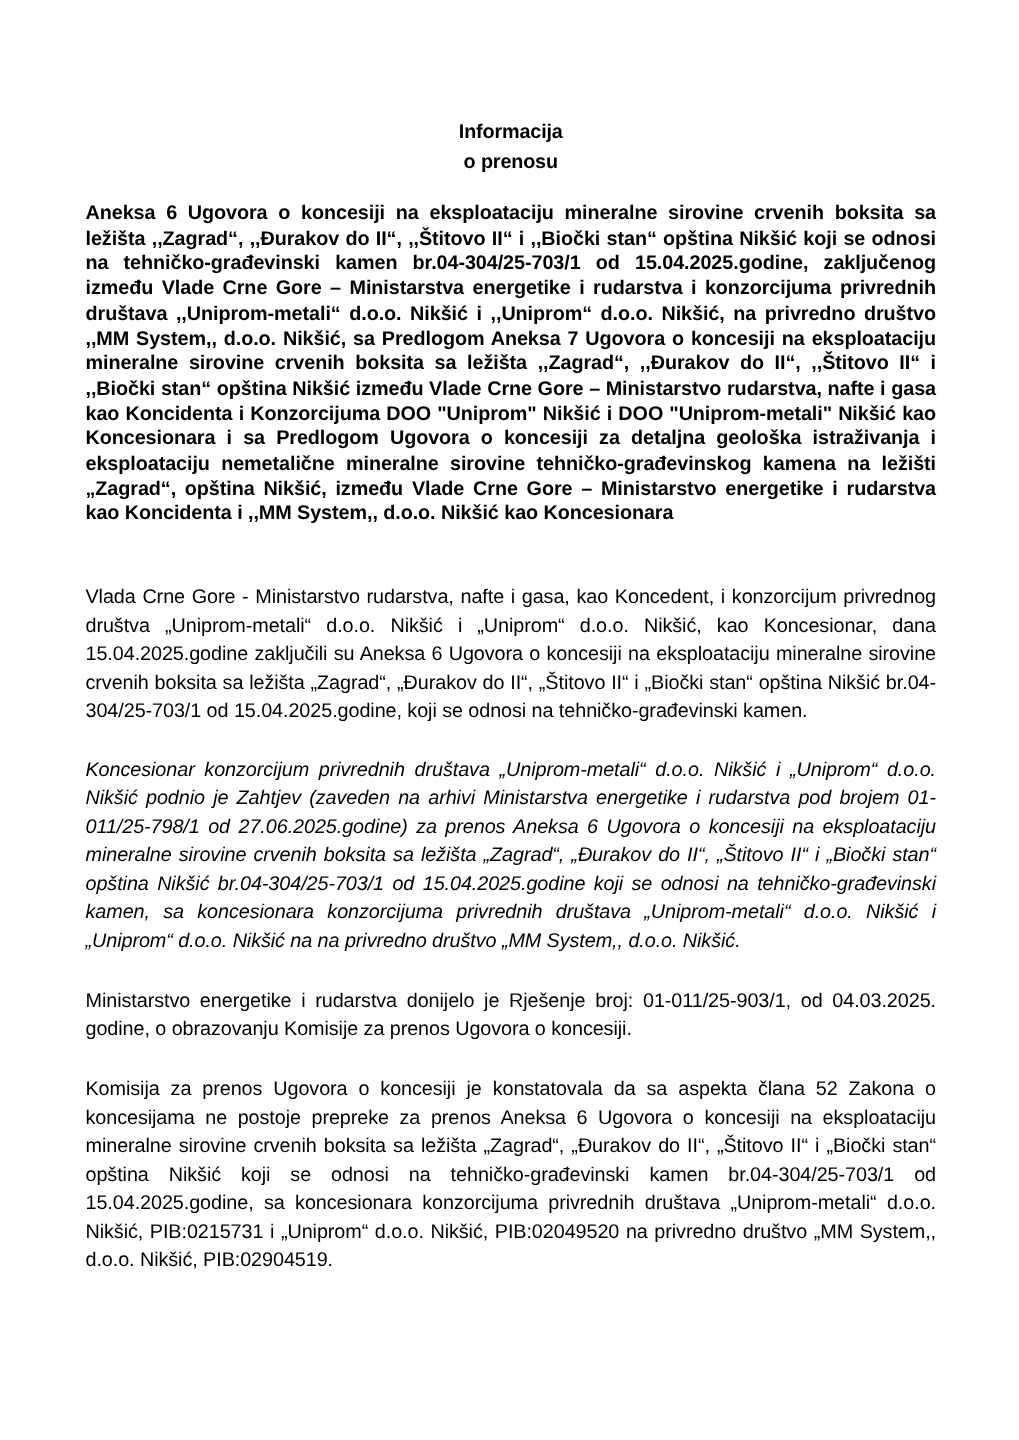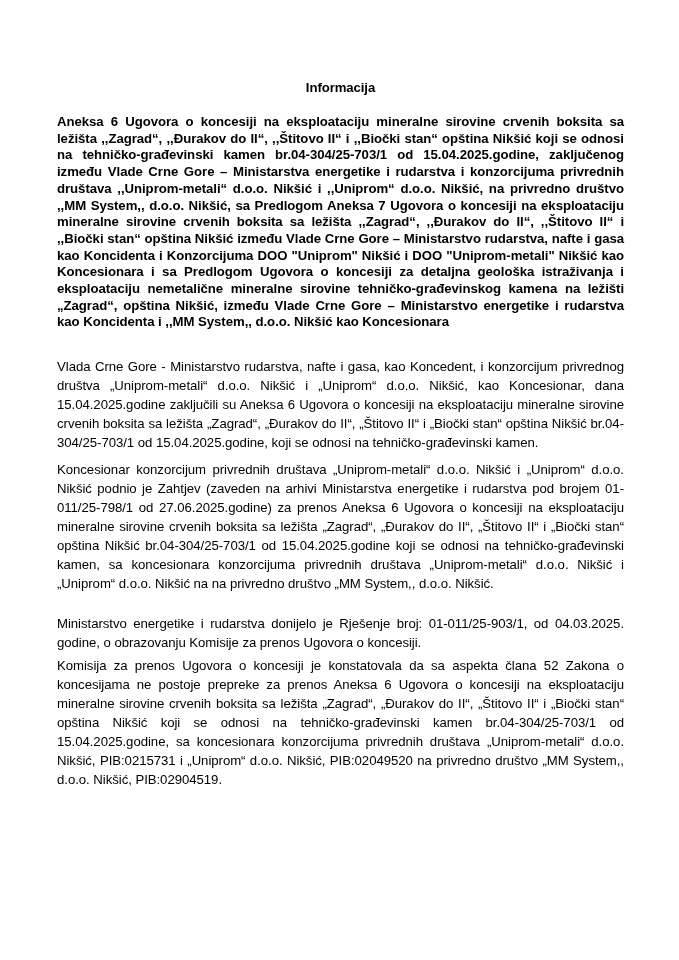--- a/index.html
+++ b/index.html
@@ -46,33 +46,34 @@
     hyphens: none;
   }
   .para {
     text-align: justify;
     text-align-last: left;
     font-size: 13.2px;
     line-height: 19px;
     letter-spacing: -0.05px;
     hyphens: none;
   }
-  .p1 { margin-top: 26px; }
-  .p2 { margin-top: 8px; }
+  .p1 { margin-top: 37px; }
+  .p2 { margin-top: 20px; font-style: italic; }
   .p3 { margin-top: 21px; }
-  .p4 { margin-top: 4px; }
+  .p4 { margin-top: 21px; }
 </style>
 </head>
 <body>
 
 <div class="page">
   <div class="doc-body">
 
     <div class="heading-center">
       <div>Informacija</div>
+      <div>o prenosu</div>
     </div>
 
     <div class="title-block">Aneksa 6 Ugovora o koncesiji na eksploataciju mineralne sirovine crvenih boksita sa ležišta ,,Zagrad“, ,,Đurakov do II“, ,,Štitovo II“ i ,,Biočki stan“ opština Nikšić koji se odnosi na tehničko-građevinski kamen br.04-304/25-703/1 od 15.04.2025.godine, zaključenog između Vlade Crne Gore – Ministarstva energetike i rudarstva i konzorcijuma privrednih društava ,,Uniprom-metali“ d.o.o. Nikšić i ,,Uniprom“ d.o.o. Nikšić, na privredno društvo ,,MM System,, d.o.o. Nikšić, sa Predlogom Aneksa 7 Ugovora o koncesiji na eksploataciju mineralne sirovine crvenih boksita sa ležišta ,,Zagrad“, ,,Đurakov do II“, ,,Štitovo II“ i ,,Biočki stan“ opština Nikšić između Vlade Crne Gore – Ministarstvo rudarstva, nafte i gasa kao Koncidenta i Konzorcijuma DOO "Uniprom" Nikšić i DOO "Uniprom-metali" Nikšić kao Koncesionara i sa Predlogom Ugovora o koncesiji za detaljna geološka istraživanja i eksploataciju nemetalične mineralne sirovine tehničko-građevinskog kamena na ležišti „Zagrad“, opština Nikšić, između Vlade Crne Gore – Ministarstvo energetike i rudarstva kao Koncidenta i ,,MM System,, d.o.o. Nikšić kao Koncesionara</div>
 
     <div class="para p1">Vlada Crne Gore - Ministarstvo rudarstva, nafte i gasa, kao Koncedent, i konzorcijum privrednog društva „Uniprom-metali“ d.o.o. Nikšić i „Uniprom“ d.o.o. Nikšić, kao Koncesionar, dana 15.04.2025.godine zaključili su Aneksa 6 Ugovora o koncesiji na eksploataciju mineralne sirovine crvenih boksita sa ležišta „Zagrad“, „Đurakov do II“, „Štitovo II“ i „Biočki stan“ opština Nikšić br.04-304/25-703/1 od 15.04.2025.godine, koji se odnosi na tehničko-građevinski kamen.</div>
     <div class="para p2">Koncesionar konzorcijum privrednih društava „Uniprom-metali“ d.o.o. Nikšić i „Uniprom“ d.o.o. Nikšić podnio je Zahtjev (zaveden na arhivi Ministarstva energetike i rudarstva pod brojem 01-011/25-798/1 od 27.06.2025.godine) za prenos Aneksa 6 Ugovora o koncesiji na eksploataciju mineralne sirovine crvenih boksita sa ležišta „Zagrad“, „Đurakov do II“, „Štitovo II“ i „Biočki stan“ opština Nikšić br.04-304/25-703/1 od 15.04.2025.godine koji se odnosi na tehničko-građevinski kamen, sa koncesionara konzorcijuma privrednih društava „Uniprom-metali“ d.o.o. Nikšić i „Uniprom“ d.o.o. Nikšić na na privredno društvo „MM System,, d.o.o. Nikšić.</div>
     <div class="para p3">Ministarstvo energetike i rudarstva donijelo je Rješenje broj: 01-011/25-903/1, od 04.03.2025. godine, o obrazovanju Komisije za prenos Ugovora o koncesiji.</div>
     <div class="para p4">Komisija za prenos Ugovora o koncesiji je konstatovala da sa aspekta člana 52 Zakona o koncesijama ne postoje prepreke za prenos Aneksa 6 Ugovora o koncesiji na eksploataciju mineralne sirovine crvenih boksita sa ležišta „Zagrad“, „Đurakov do II“, „Štitovo II“ i „Biočki stan“ opština Nikšić koji se odnosi na tehničko-građevinski kamen br.04-304/25-703/1 od 15.04.2025.godine, sa koncesionara konzorcijuma privrednih društava „Uniprom-metali“ d.o.o. Nikšić, PIB:0215731 i „Uniprom“ d.o.o. Nikšić, PIB:02049520 na privredno društvo „MM System,, d.o.o. Nikšić, PIB:02904519.</div>
 
   </div>

